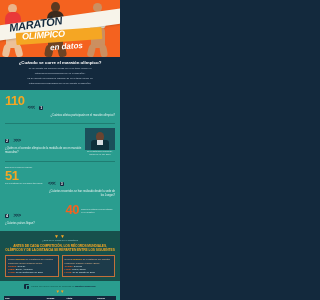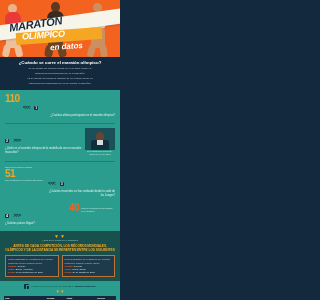--- a/index.html
+++ b/index.html
@@ -22,21 +22,21 @@
   
   .qblock{background:#13293d;padding:3px 5px 4px;text-align:center;}
   .qtitle{font-size:4.4px;font-weight:bold;color:#ffffff;line-height:1.25;}
   .qbody{font-size:2.5px;color:#b9c6d3;line-height:1.45;margin-top:1.5px;}
 
   
   .teal{background:#2a9d8f;padding:2px 0 0;}
   .hr{height:1px;background:#1f7d72;margin:2px 5px;}
   .sec{position:relative;padding:2px 5px 3px;}
   .row{display:flex;align-items:flex-start;gap:3px;}
-  .bignum{font-size:10px;font-weight:bold;color:#f5a623;line-height:1;letter-spacing:-.5px;}
+  .bignum{font-size:13px;font-weight:bold;color:#f5a623;line-height:1;letter-spacing:-.5px;}
   .bignum.o{color:#f4621f;}
   .chev{font-size:5px;font-weight:bold;color:#13293d;letter-spacing:-.5px;line-height:1;}
   .badge{display:inline-block;background:#13293d;color:#fff;font-size:3.6px;font-weight:bold;border-radius:1px;padding:0 1px;}
   .qs{font-size:2.7px;color:#e8f3f1;line-height:1.4;}
   .cap{font-size:2.2px;color:#cfe6e2;line-height:1.35;}
   .photo{width:30px;height:22px;background:#0f3b3a;border-radius:1px;overflow:hidden;position:relative;}
   .ph-sky{position:absolute;inset:0;background:#1b4f5a;}
   .ph-head{position:absolute;left:11px;top:4px;width:8px;height:9px;background:#6b4430;border-radius:50% 50% 45% 45%;}
   .ph-torso{position:absolute;left:6px;top:12px;width:18px;height:10px;background:#0f2f3a;border-radius:3px 3px 0 0;}
   .ph-collar{position:absolute;left:12px;top:12px;width:6px;height:5px;background:#d8dde0;transform:rotate(0deg);}
@@ -157,21 +157,21 @@
         </div>
       </div>
     </div>
 
     <div class="sec">
       <div class="row">
         <div style="flex:1;">
           <div><span class="badge">4</span> <span class="chev">&gt;&gt;&gt;</span></div>
           <div class="qs" style="margin-top:1px;">¿Cuántos países llegan?</div>
         </div>
-        <div style="flex:none;display:flex;gap:2px;align-items:flex-end;">
+        <div style="flex:none;display:flex;gap:2px;align-items:center;">
           <div class="bignum o">40</div>
           <div class="cap" style="width:34px;padding-top:3px;">naciones estarán representadas en el maratón</div>
         </div>
       </div>
     </div>
   </div>
 
   <div class="callout">
     <div class="arrows">▼▼</div>
     <div class="co-q">¿Cuál es el récord en el maratón?</div>

